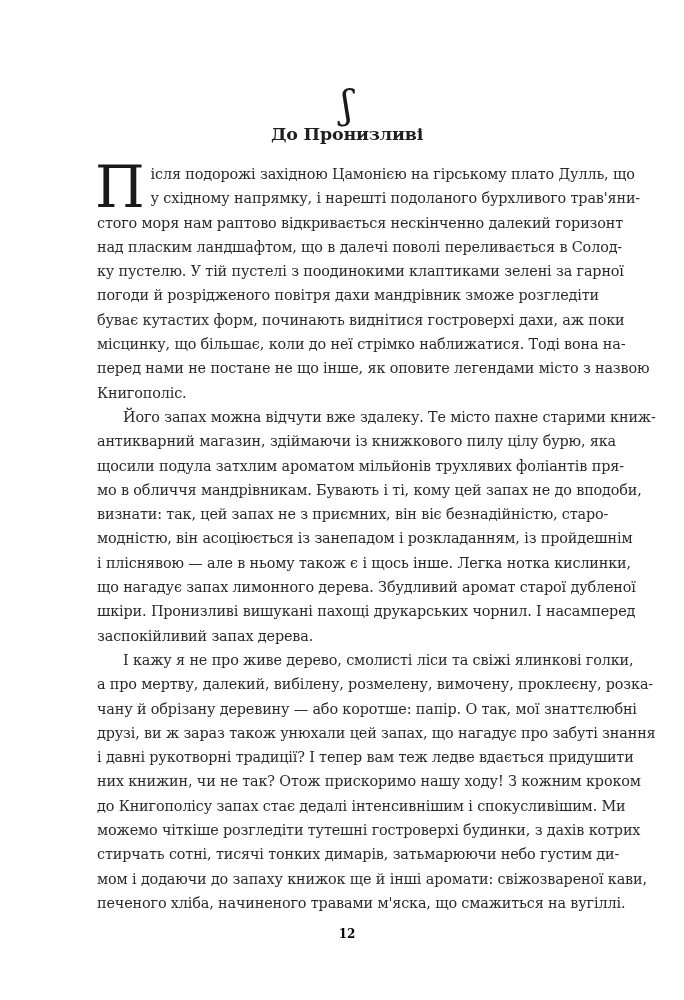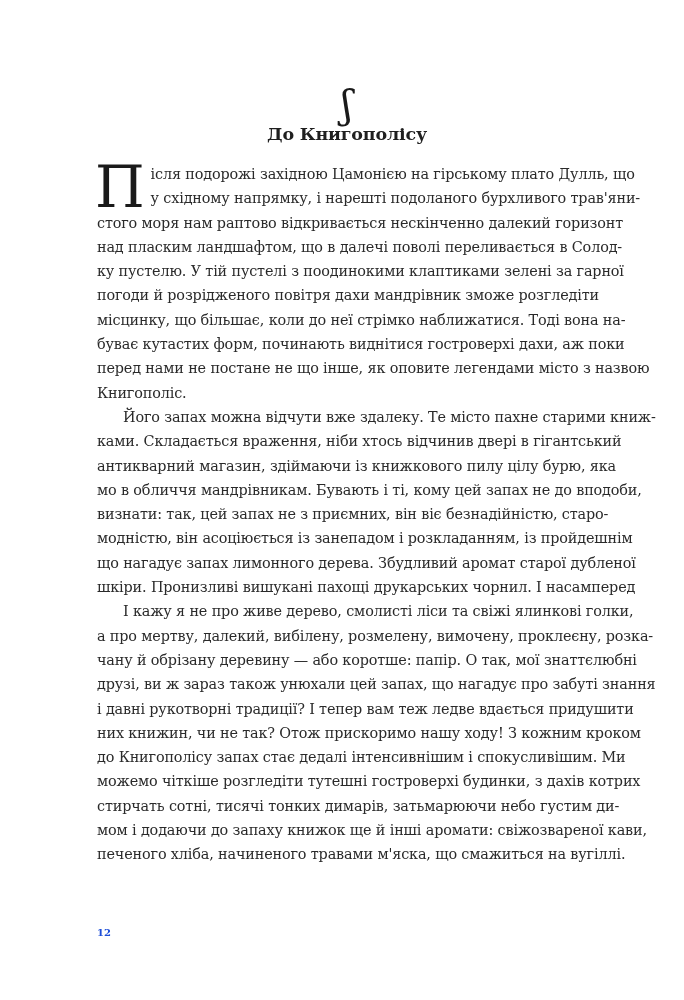--- a/index.html
+++ b/index.html
@@ -81,58 +81,61 @@
       line-height: 46px;
       height: 46px;
       margin: 2px 6px 0 -2px;
       color: #1a1a1a;
     }
     .page-number {
       position: absolute;
       top: 927px;
       left: 0;
       width: 500px;
+      text-align: center;
       font-family: "DejaVu Serif", serif;
       font-weight: bold;
-      font-size: 10px;
-      color: #1d4ed8;
+      font-size: 12px;
+      color: #000000;
     }
   </style>
 </head>
 <body>
 
 <div class="page">
   <div class="chapter-number">ʃ</div>
-  <div class="chapter-title">До Книгополісу</div>
+  <div class="chapter-title">До Пронизливі</div>
 
   <div class="body-text">
 
     <div class="para dropcap-wrap">
       <span class="dropcap">П</span>
       <span class="line">ісля подорожі західною Цамонією на гірському плато Дулль, що</span>
       <span class="line">у східному напрямку, і нарешті подоланого бурхливого трав'яни-</span>
       <span class="line">стого моря нам раптово відкривається нескінченно далекий горизонт</span>
       <span class="line">над пласким ландшафтом, що в далечі поволі переливається в Солод-</span>
       <span class="line">ку пустелю. У тій пустелі з поодинокими клаптиками зелені за гарної</span>
       <span class="line">погоди й розрідженого повітря дахи мандрівник зможе розгледіти</span>
+      <span class="line">буває кутастих форм, починають виднітися гостроверхі дахи, аж поки</span>
       <span class="line">місцинку, що більшає, коли до неї стрімко наближатися. Тоді вона на-</span>
-      <span class="line">буває кутастих форм, починають виднітися гостроверхі дахи, аж поки</span>
       <span class="line">перед нами не постане не що інше, як оповите легендами місто з назвою</span>
       <span class="line last">Книгополіс.</span>
     </div>
 
     <div class="para">
       <span class="line indent">Його запах можна відчути вже здалеку. Те місто пахне старими книж-</span>
-      <span class="line">ками. Складається враження, ніби хтось відчинив двері в гігантський</span>
       <span class="line">антикварний магазин, здіймаючи із книжкового пилу цілу бурю, яка</span>
+      <span class="line">щосили подула затхлим ароматом мільйонів трухлявих фоліантів пря-</span>
       <span class="line">мо в обличчя мандрівникам. Бувають і ті, кому цей запах не до вподоби,</span>
       <span class="line">визнати: так, цей запах не з приємних, він віє безнадійністю, старо-</span>
       <span class="line">модністю, він асоціюється із занепадом і розкладанням, із пройдешнім</span>
+      <span class="line">і пліснявою — але в ньому також є і щось інше. Легка нотка кислинки,</span>
       <span class="line">що нагадує запах лимонного дерева. Збудливий аромат старої дубленої</span>
       <span class="line">шкіри. Пронизливі вишукані пахощі друкарських чорнил. І насамперед</span>
+      <span class="line last">заспокійливий запах дерева.</span>
     </div>
 
     <div class="para">
       <span class="line indent">І кажу я не про живе дерево, смолисті ліси та свіжі ялинкові голки,</span>
       <span class="line">а про мертву, далекий, вибілену, розмелену, вимочену, проклеєну, розка-</span>
       <span class="line">чану й обрізану деревину — або коротше: папір. О так, мої знаттєлюбні</span>
       <span class="line">друзі, ви ж зараз також унюхали цей запах, що нагадує про забуті знання</span>
       <span class="line">і давні рукотворні традиції? І тепер вам теж ледве вдається придушити</span>
       <span class="line">них книжин, чи не так? Отож прискоримо нашу ходу! З кожним кроком</span>
       <span class="line">до Книгополісу запах стає дедалі інтенсивнішим і спокусливішим. Ми</span>

